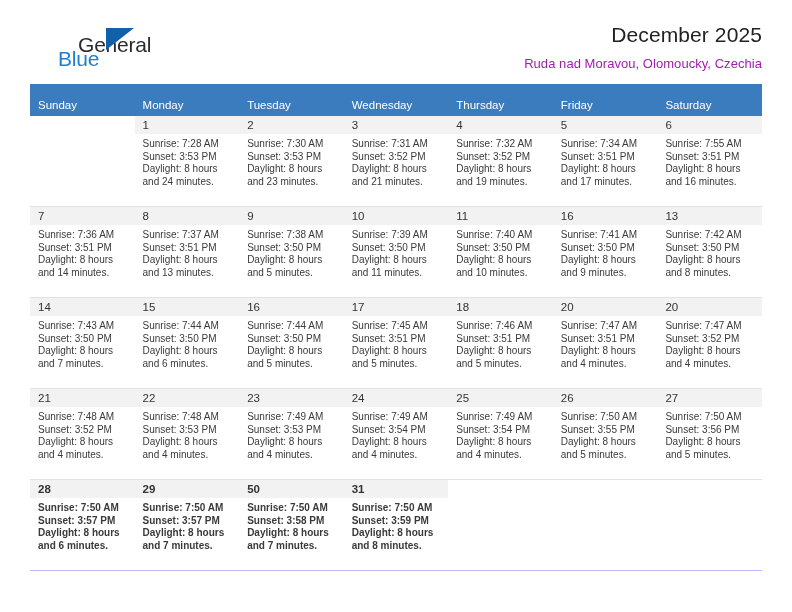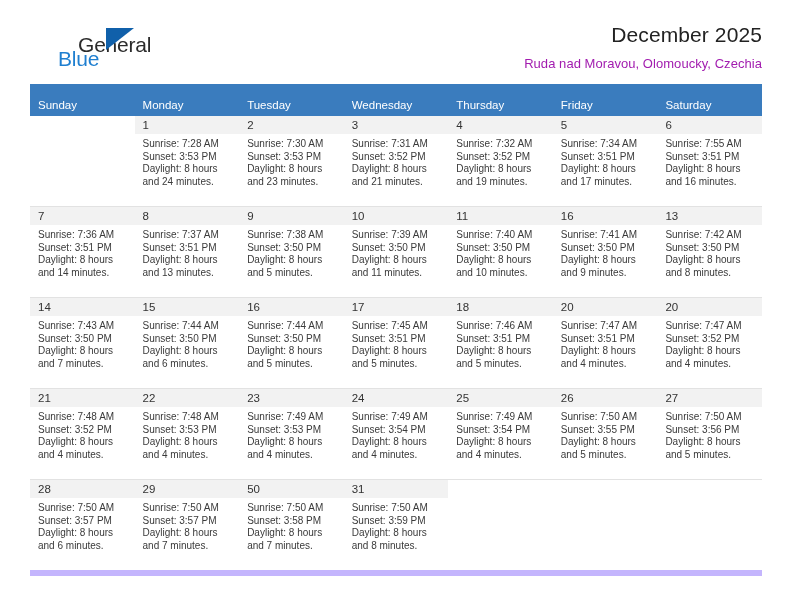--- a/index.html
+++ b/index.html
@@ -135,21 +135,22 @@
     color: #3a3a3a;
     line-height: 12.6px;
   }
   .cell-body div {
     white-space: nowrap;
   }
   .weekrow td {
     border-bottom: 1px solid #e2e2e2;
   }
   .weekrow.last td {
-    border-bottom: 6px solid #c4b5fd;
+    border-bottom: 1px solid #c4b5fd;
+    font-weight: bold;
   }
 </style>
 </head>
 <body>
 
 <div class="page">
 
   <div class="header">
 
     <div class="logo">

